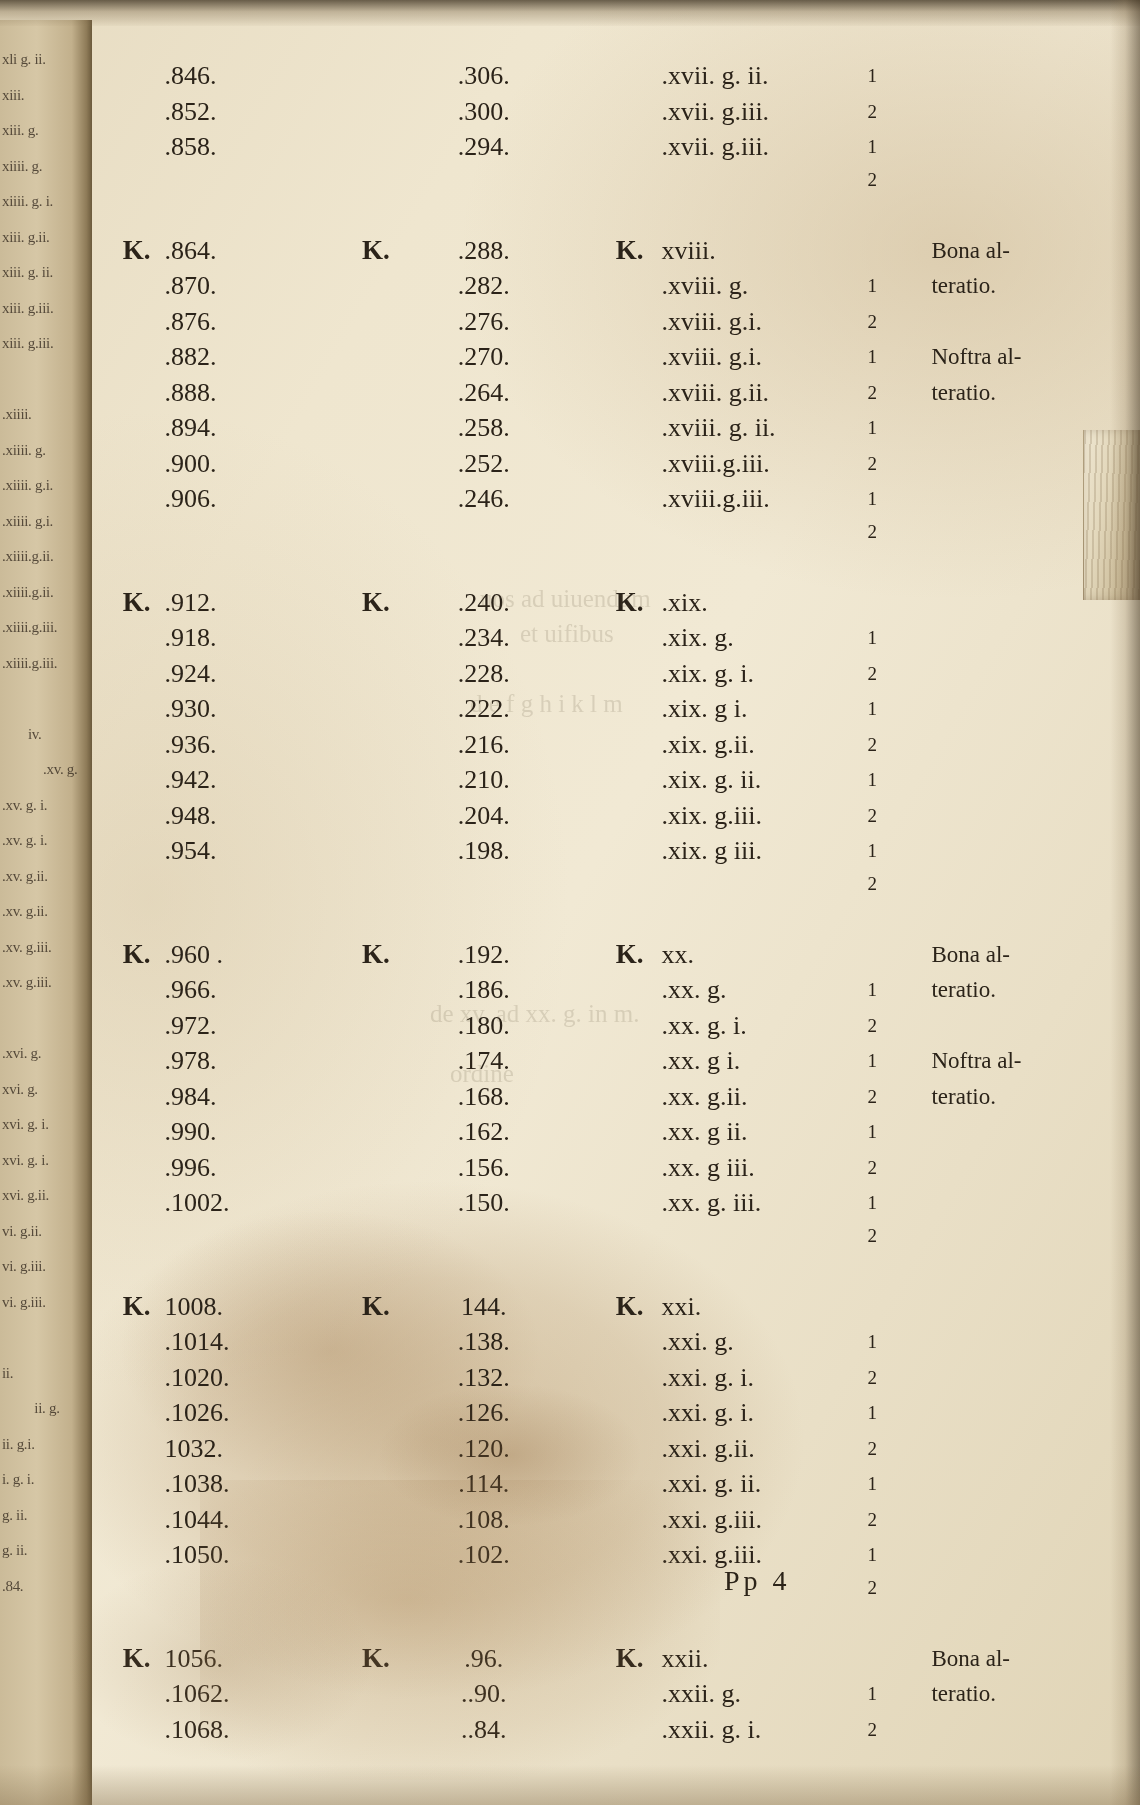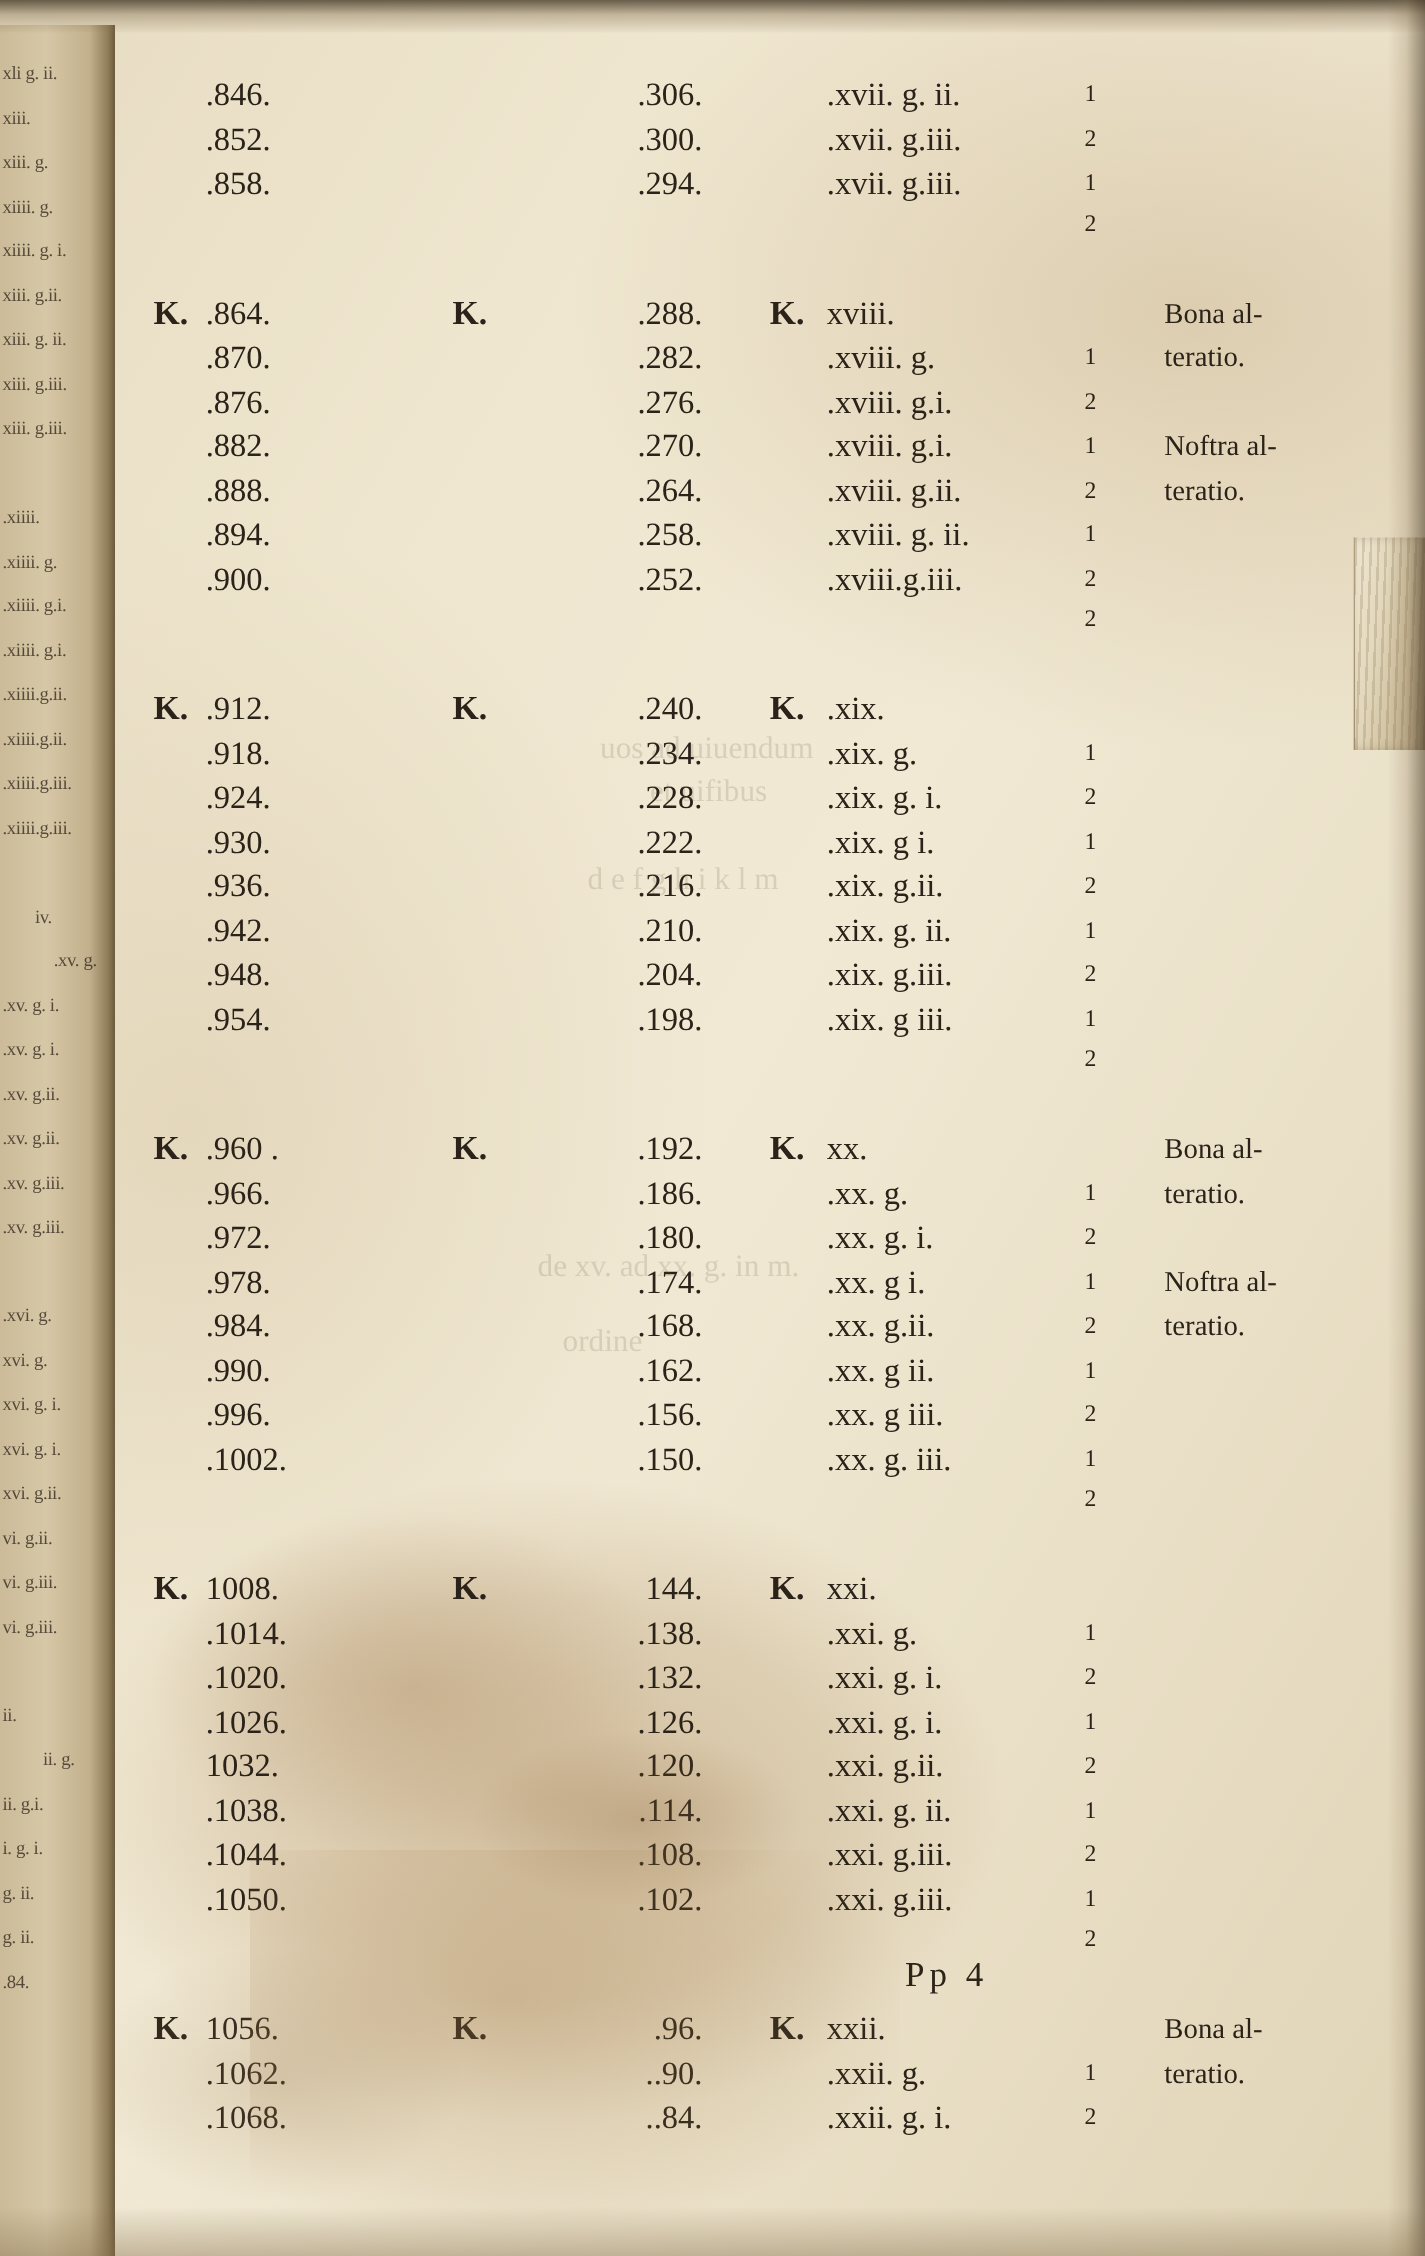--- a/index.html
+++ b/index.html
@@ -146,21 +146,21 @@
   }
   .c-k2 {
     width: 66px;
     text-align: right;
     font-weight: bold;
     font-size: 27px;
     padding-right: 10px !important;
   }
   .c-b {
     width: 150px;
-    text-align: right;
+    text-align: center;
     padding-left: 6px !important;
   }
   .c-k3 {
     width: 78px;
     text-align: right;
     font-weight: bold;
     font-size: 27px;
     padding-right: 12px !important;
   }
   .c-c {
@@ -406,20 +406,30 @@
           <tr class="row">
             <td class="c-k"></td>
             <td class="c-a">.900.</td>
             <td class="c-k2"></td>
             <td class="c-b">.252.</td>
             <td class="c-k3"></td>
             <td class="c-c">.xviii.g.iii.</td>
             <td class="c-n">2</td>
             <td class="c-note"></td>
           </tr>
+          <tr class="row">
+            <td class="c-k"></td>
+            <td class="c-a">.906.</td>
+            <td class="c-k2"></td>
+            <td class="c-b">.246.</td>
+            <td class="c-k3"></td>
+            <td class="c-c">.xviii.g.iii.</td>
+            <td class="c-n">1</td>
+            <td class="c-note"></td>
+          </tr>
           <tr class="frac">
             <td></td>
             <td></td>
             <td></td>
             <td></td>
             <td></td>
             <td></td>
             <td class="c-n frac-den">2</td>
             <td class="c-note"></td>
           </tr>

